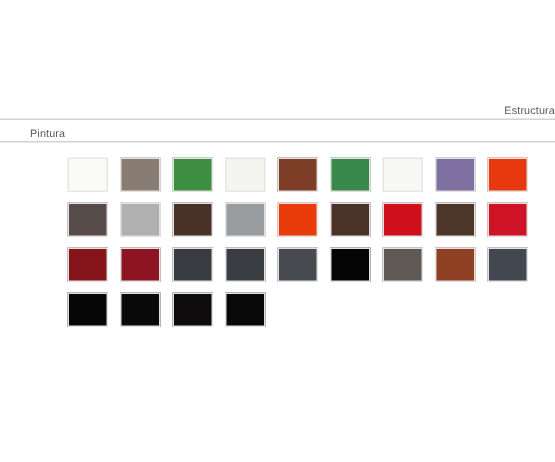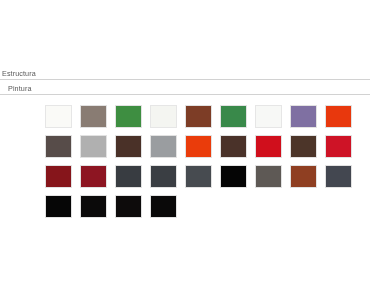--- a/index.html
+++ b/index.html
@@ -34,20 +34,21 @@
     letter-spacing: 0.1px;
     white-space: nowrap;
   }
   .section-row .rule {
     height: 1px;
     width: 100%;
     background: #d2d2d2;
   }
   #section-estructura {
     top: 69px;
+    text-align: right;
   }
   #section-estructura .label {
     padding-left: 2px;
   }
   #section-pintura {
     top: 84px;
   }
   #section-pintura .label {
     padding-left: 20px;
   }
@@ -79,21 +80,21 @@
 <body>
 
 <div class="page">
 
   <div class="section-row" id="section-estructura">
     <div class="label" style="padding-left: 2px;">Estructura</div>
     <div class="rule"></div>
   </div>
 
   <div class="section-row" id="section-pintura">
-    <div class="label" style="padding-left: 8px;">Pintura</div>
+    <div class="label" style="padding-left: 20px;">Pintura</div>
     <div class="rule"></div>
   </div>
 
   <div class="swatch-grid" id="swatch-grid">
       <div class="swatch-row">
         <div class="swatch light" title="#fafaf7" style="background: rgb(250, 250, 247);"></div>
         <div class="swatch" title="#897c73" style="background: rgb(137, 124, 115);"></div>
         <div class="swatch" title="#3e8e41" style="background: rgb(62, 142, 65);"></div>
         <div class="swatch light" title="#f4f5f1" style="background: rgb(244, 245, 241);"></div>
         <div class="swatch" title="#7d3d26" style="background: rgb(125, 61, 38);"></div>

